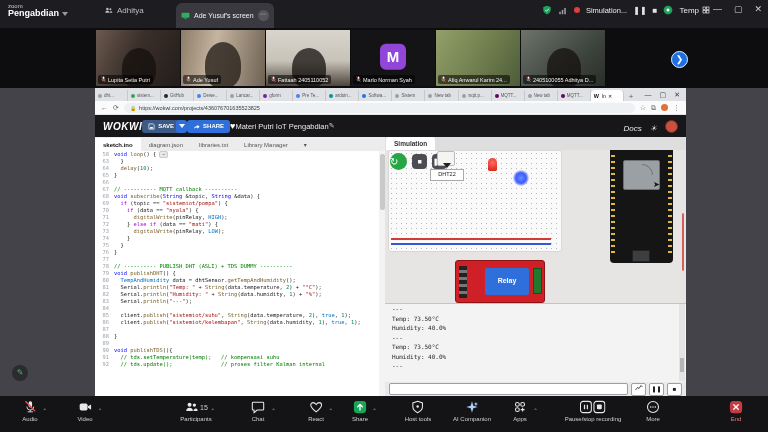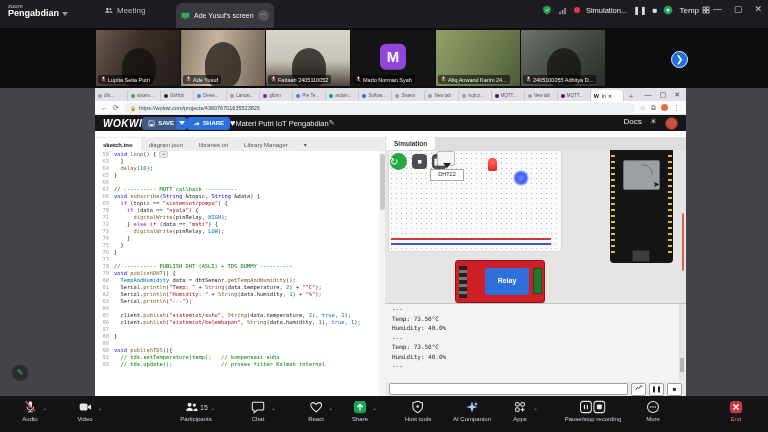--- a/index.html
+++ b/index.html
@@ -65,32 +65,32 @@
       display:flex;align-items:center;gap:5px;padding:0 6px;box-sizing:border-box;}
   .nav-glyph{font-size:7px;color:#5f6368;}
   #urlpill{flex:1;height:10px;background:#eef1f4;border-radius:5px;display:flex;align-items:center;
       gap:3px;padding:0 6px;}
   #urlpill .lock{font-size:5px;color:#5f6368;}
   #url-text{font-size:5.5px;color:#3c4043;white-space:nowrap;overflow:hidden;}
   #addr-right{display:flex;gap:5px;align-items:center;}
   #profile-dot{width:7px;height:7px;border-radius:50%;background:#e2703a;}
 
   
-  #wokwi-header{left:0;top:27px;width:591px;height:16px;background:#17171a;display:flex;align-items:center;
+  #wokwi-header{left:0;top:27px;width:591px;height:22px;background:#17171a;display:flex;align-items:center;
       padding:0 8px;box-sizing:border-box;}
   #wokwi-logo{color:#fff;font-size:10px;font-weight:bold;font-style:italic;letter-spacing:.5px;}
   .wk-btn{height:13px;border-radius:3px;color:#fff;font-size:6px;font-weight:bold;display:flex;
       align-items:center;gap:3px;padding:0 6px;}
   #save-btn{background:#3d5a86;}
   #save-caret{background:#2f6fdb;width:11px;height:13px;border-radius:3px;display:flex;align-items:center;justify-content:center;margin-left:-4px;}
   #share-btn{background:#2f6fdb;}
   #heart-icon{color:#fff;font-size:9px;}
   #proj-title{color:#e8e8ea;font-size:7.5px;}
   #edit-pencil{color:#cfcfd3;font-size:7px;}
-  #wokwi-right{margin-left:auto;display:flex;align-items:flex-start;gap:8px;}
+  #wokwi-right{margin-left:auto;display:flex;align-items:flex-end;gap:8px;font-style:italic;}
   #docs-link{color:#e8e8ea;font-size:8px;}
   #theme-icon{color:#cfcfd3;font-size:8px;}
   #wokwi-avatar{width:13px;height:13px;border-radius:50%;background:#c94f3f;border:1px solid #772e22;box-sizing:border-box;}
 
   
   #editor-tabs{left:0;top:49px;width:290px;height:14px;background:#ececec;display:flex;align-items:flex-end;}
   .etab{font-size:6px;color:#555;padding:0 8px;height:13px;display:flex;align-items:center;}
   .etab.on{background:#fff;color:#111;font-weight:bold;}
   #editor{left:0;top:63px;width:284px;height:245px;background:#fff;overflow:hidden;}
   .cl{display:flex;height:7px;line-height:7px;font-family:"DejaVu Sans Mono",monospace;font-size:5.4px;}
@@ -178,21 +178,21 @@
     </div>
     <div class="abs" id="meeting-tab">
       <svg width="9" height="9" viewBox="0 0 16 16">
           <g fill="#bdbdc2">
             <circle cx="6" cy="5.5" r="2.2"></circle>
             <path d="M2.3 12c0-2.2 1.7-3.4 3.7-3.4s3.7 1.2 3.7 3.4z"></path>
             <circle cx="11.3" cy="5.8" r="1.8"></circle>
             <path d="M10.2 12c.2-1.9 1.4-2.9 3-2.7 1 .1 1.6 1.1 1.6 2.7z"></path>
           </g>
         </svg>
-      <span>Meeting</span>
+      <span>Adhitya</span>
     </div>
     <div class="abs" id="screen-tab">
       <svg width="9" height="8" viewBox="0 0 16 14">
           <rect x="1" y="1" width="14" height="9" rx="1.5" fill="#2fae60"></rect>
           <rect x="6" y="11" width="4" height="1.6" fill="#2fae60"></rect>
         </svg>
       <span class="t">Ade Yusuf's screen</span>
       <span class="dot-badge">⋯</span>
     </div>
     <div class="abs" id="top-right">

